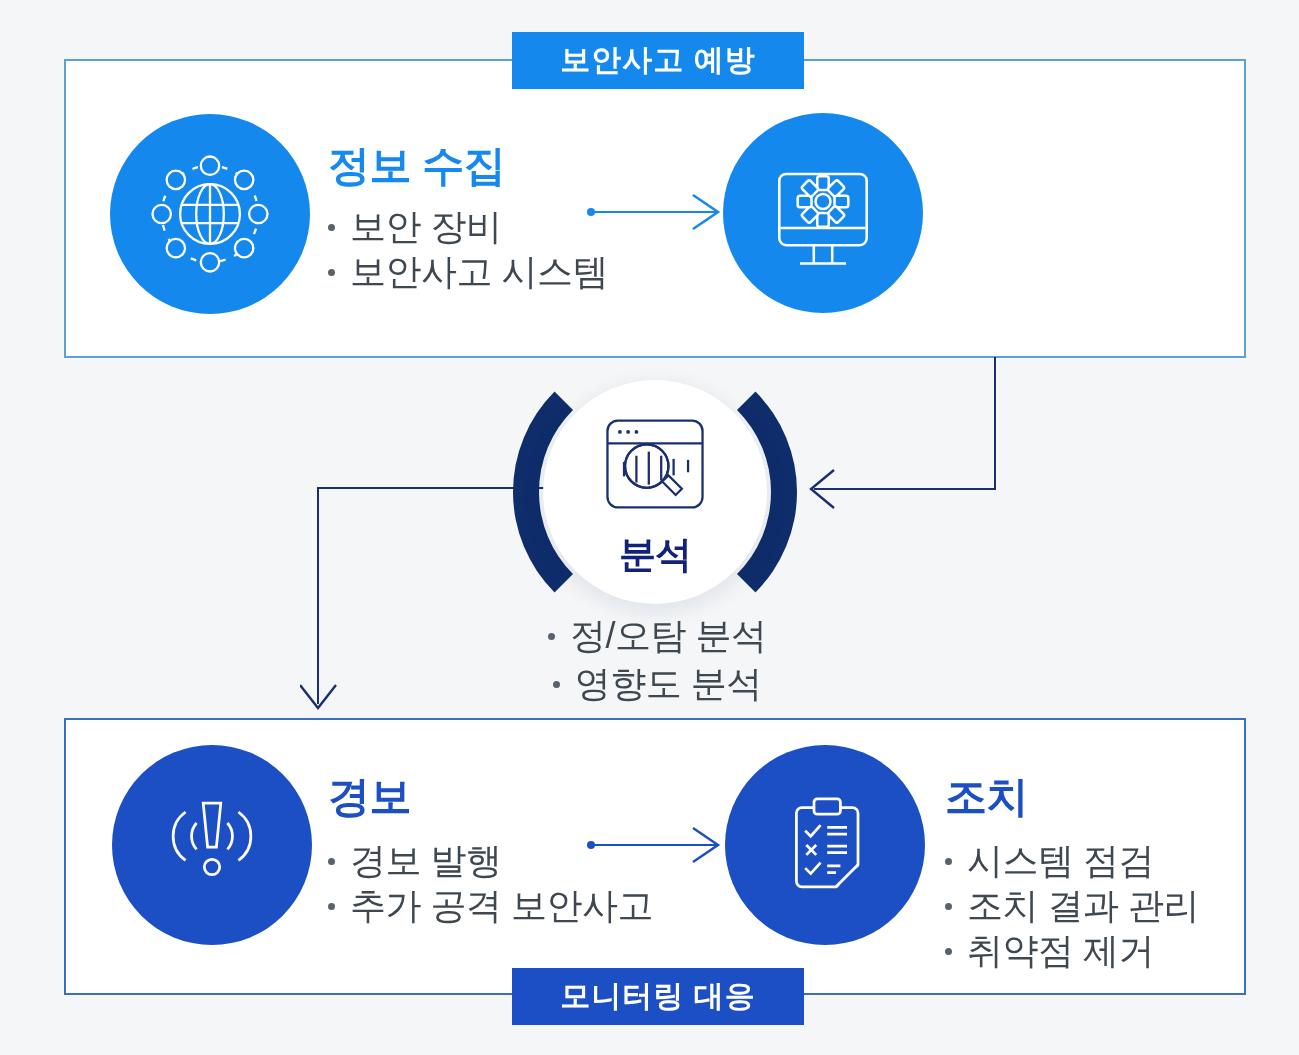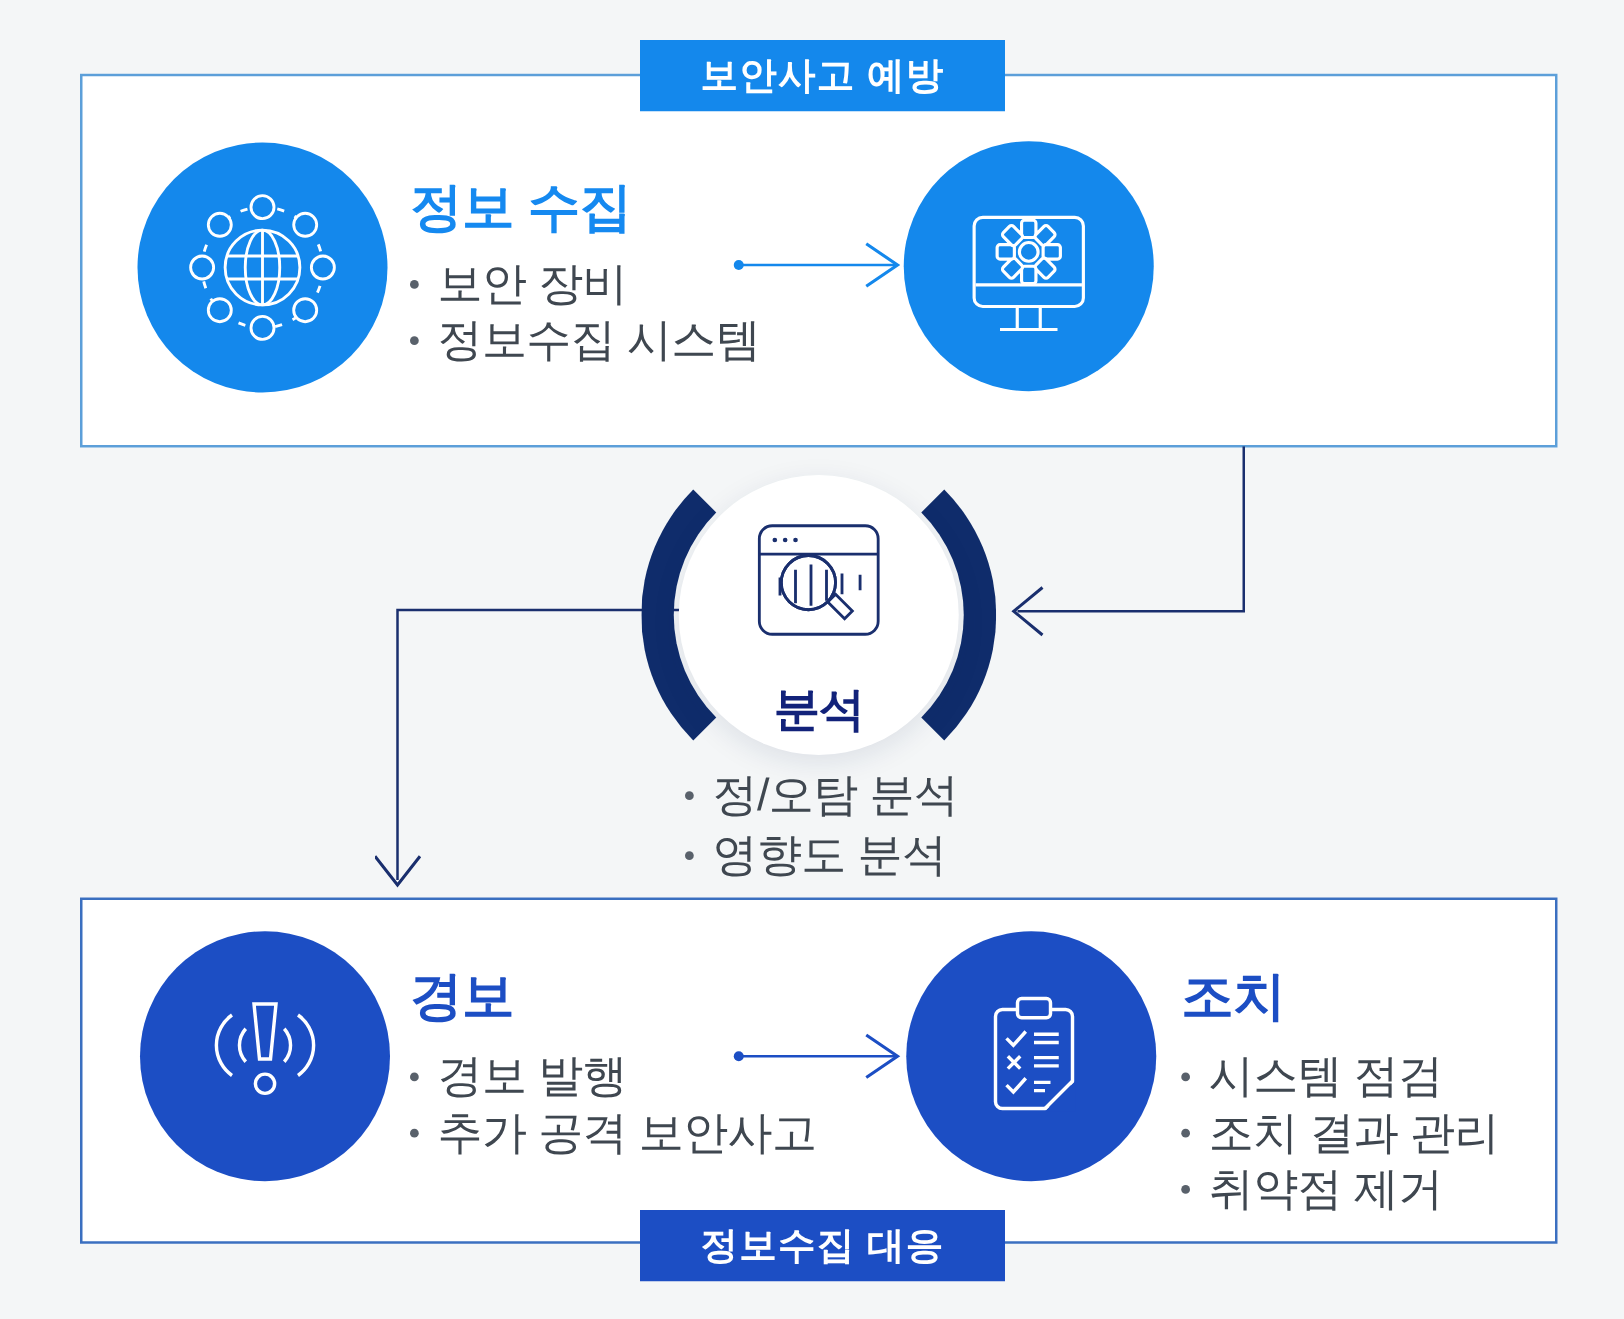--- a/index.html
+++ b/index.html
@@ -27,37 +27,37 @@
   .bullets{margin-top:16px;}
   .bullet{display:flex;align-items:center;font-size:36px;color:#3F4750;height:45px;letter-spacing:-0.5px;}
   .bullet .dot{width:7px;height:7px;border-radius:50%;background:#59616b;margin-right:15px;flex:none;}
 
   .ring{position:absolute;left:513px;top:350px;width:284px;height:284px;border-radius:50%;
         box-sizing:border-box;border:26px solid #0F2C6B;border-top-color:transparent;
         border-bottom-color:transparent;z-index:2;}
   .acircle{position:absolute;left:543px;top:380px;width:224px;height:224px;border-radius:50%;
            background:#ffffff;box-shadow:0 6px 22px rgba(20,40,90,0.10);z-index:3;
            display:flex;flex-direction:column;align-items:center;}
-  .acircle .a-title{margin-top:17px;font-size:37px;font-weight:bold;color:#12227A;letter-spacing:-1px;}
+  .acircle .a-title{margin-top:4px;font-size:37px;font-weight:bold;color:#12227A;letter-spacing:-1px;}
   .analysis-bullets{position:absolute;left:548px;top:612px;z-index:3;}
-  .analysis-bullets .bullet{height:48px;}
+  .analysis-bullets .bullet{height:48px;justify-content:center;}
 
   .conn{position:absolute;z-index:1;}
   svg{display:block;}
 </style>
 </head>
 <body>
 
 <div class="stage">
 
   <div class="panel top"></div>
   <div class="panel bottom"></div>
 
   <div class="badge brt">보안사고 예방</div>
-  <div class="badge ryl">정보수집 대응</div>
+  <div class="badge ryl">모니터링 대응</div>
 
   <div class="circle brt" style="left:110px;top:114px;">
     <span>
       <svg width="138" height="138" viewBox="0 0 120 120" fill="none" stroke="#ffffff" stroke-width="2">
         <circle cx="60" cy="60" r="42" stroke-dasharray="5 8"></circle>
         <circle cx="60" cy="18" r="8" fill="#1488EC"></circle>
         <circle cx="89.7" cy="30.3" r="8" fill="#1488EC"></circle>
         <circle cx="102" cy="60" r="8" fill="#1488EC"></circle>
         <circle cx="89.7" cy="89.7" r="8" fill="#1488EC"></circle>
         <circle cx="60" cy="102" r="8" fill="#1488EC"></circle>
@@ -74,21 +74,21 @@
   </div>
   <div class="tblock" style="left:328px;top:143px;">
     <div class="tb-title brt">정보 수집</div>
     <div class="bullets">
       <div class="bullet">
           <span class="dot"></span>
           <span>보안 장비</span>
         </div>
       <div class="bullet">
           <span class="dot"></span>
-          <span>정보수집 시스템</span>
+          <span>보안사고 시스템</span>
         </div>
     </div>
   </div>
 
   <div class="conn" style="left:585px;top:192px;">
     <svg width="142" height="40" viewBox="0 0 142 40" fill="none" stroke="#1488EC" stroke-width="2">
       <circle cx="6" cy="20" r="4" fill="#1488EC" stroke="none"></circle>
       <path d="M6,20 H132"></path>
       <polyline points="108,3 133,20 108,37" stroke-width="2.5"></polyline>
     </svg>

